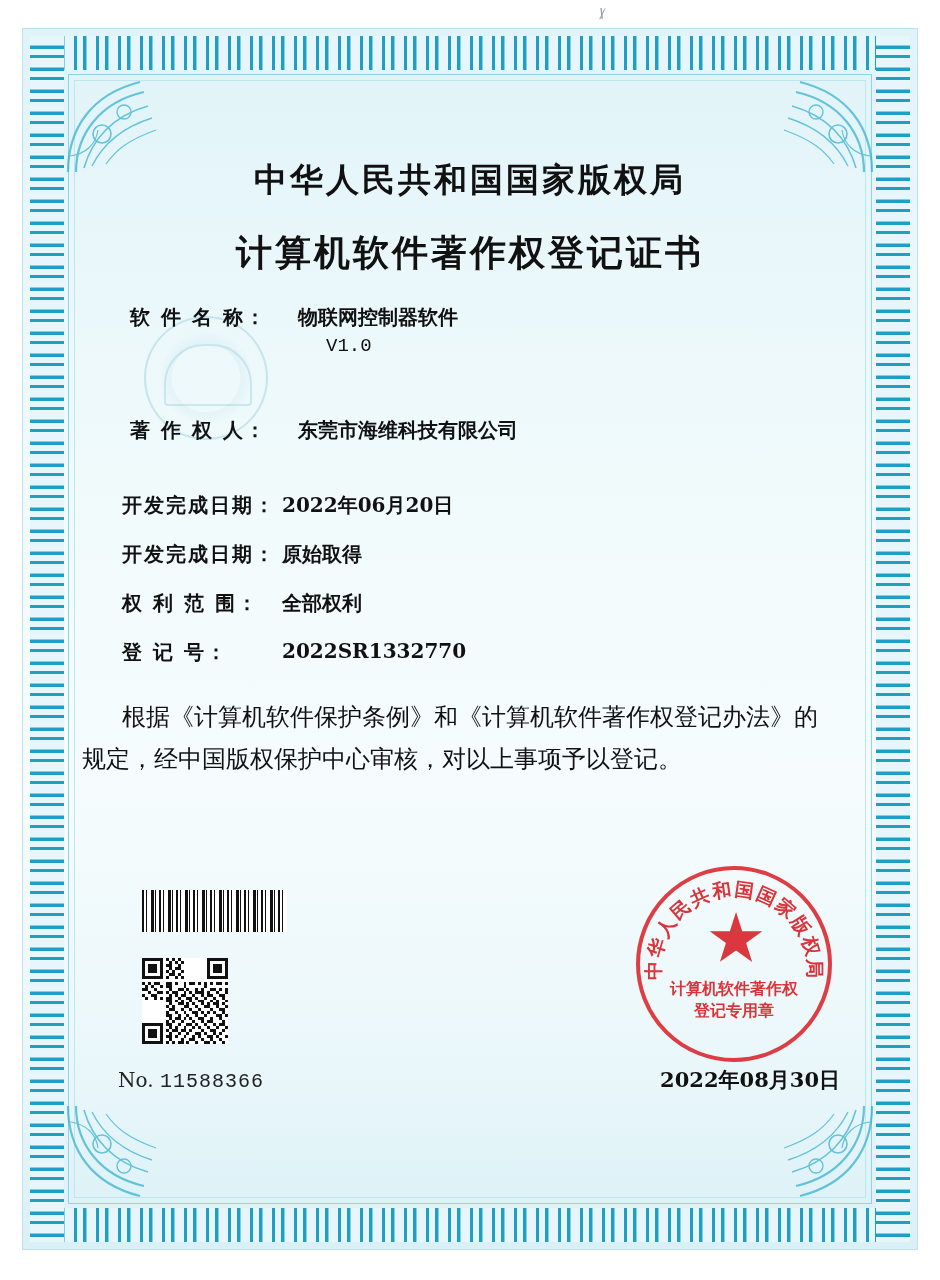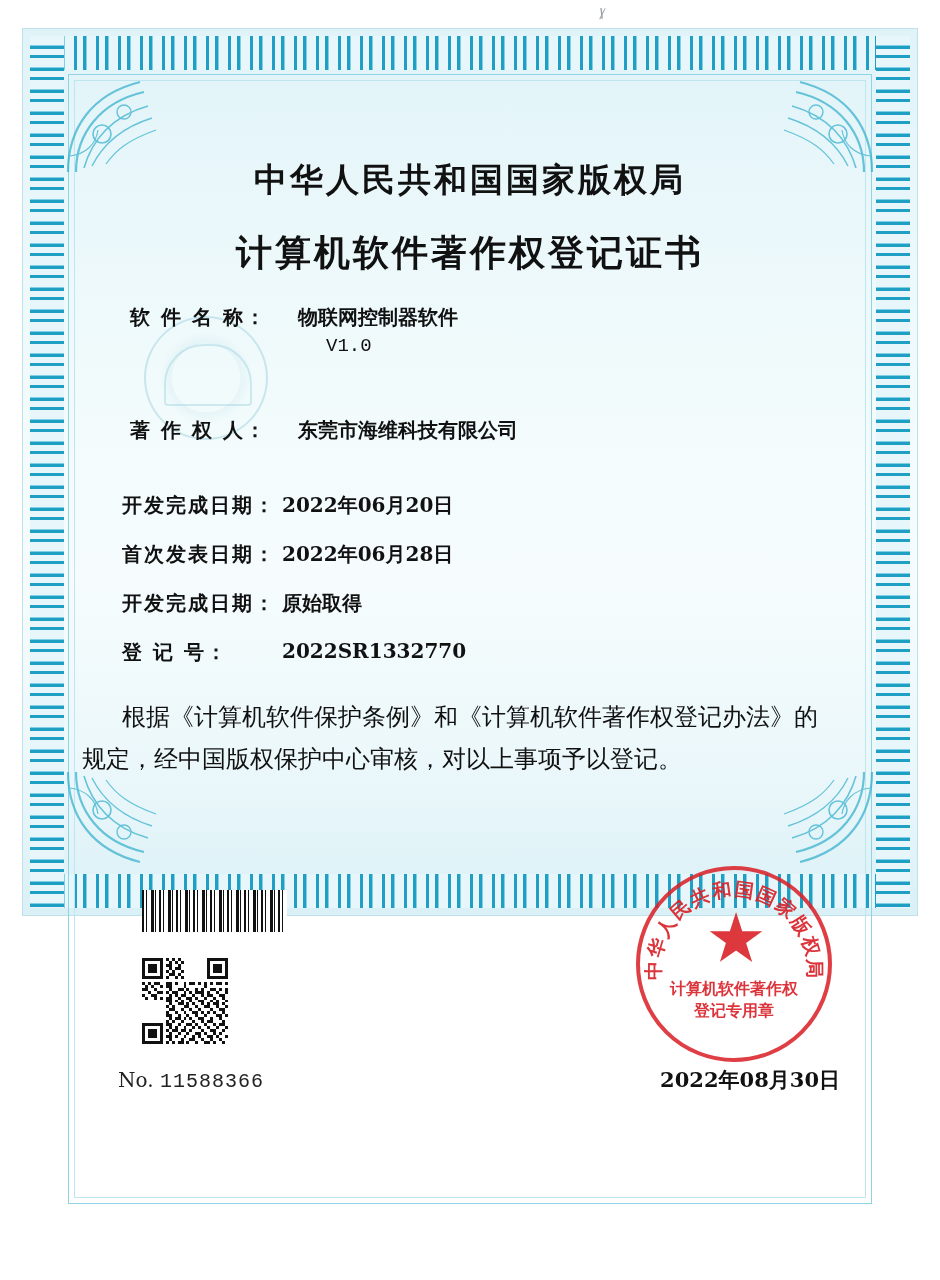--- a/index.html
+++ b/index.html
@@ -36,21 +36,21 @@
     font-family: "Liberation Sans", sans-serif;
     letter-spacing: -2px;
     transform: rotate(-6deg);
   }
 
   .cert {
     position: absolute;
     left: 22px;
     top: 28px;
     width: 896px;
-    height: 888px;
+    height: 1222px;
     background:
       linear-gradient(180deg,
         #dff3f8 0%,
         #e9f7fa 18%,
         #f2fbfc 42%,
         #f6fcfd 62%,
         #eaf7fa 85%,
         #d9f0f6 100%);
     box-shadow: inset 0 0 0 1px #bfe2ea;
   }
@@ -416,26 +416,26 @@
           <div class="v">东莞市海维科技有限公司</div>
         </div>
       </div>
 
       <div class="fields" style="margin-top:48px;padding-left:40px;">
         <div class="row small">
           <div class="k">开发完成日期：</div>
           <div class="v">2022年06月20日</div>
         </div>
         <div class="row small">
-          <div class="k">首次发表日期：</div>
-          <div class="v">2022年06月28日</div>
+          <div class="k">开发完成日期：</div>
+          <div class="v">原始取得</div>
         </div>
         <div class="row small">
-          <div class="k">开发完成日期：</div>
-          <div class="v">原始取得</div>
+          <div class="k">权 利 范 围：</div>
+          <div class="v">全部权利</div>
         </div>
         <div class="row small">
           <div class="k">登 记 号：</div>
           <div class="v">2022SR1332770</div>
         </div>
       </div>
 
       <div class="statement">
         <div>
           <span class="indent"></span><span>根据《计算机软件保护条例》和《计算机软件著作权登记办法》的</span>

